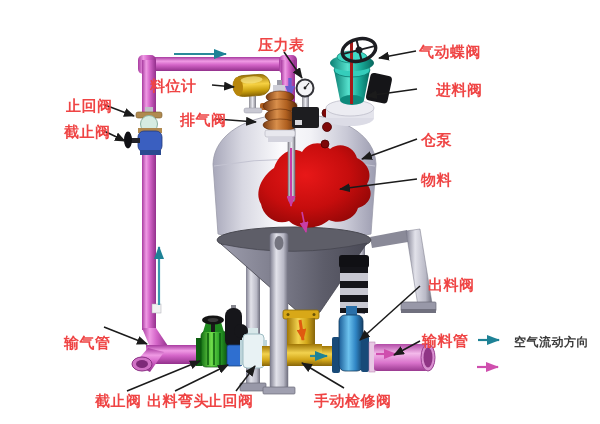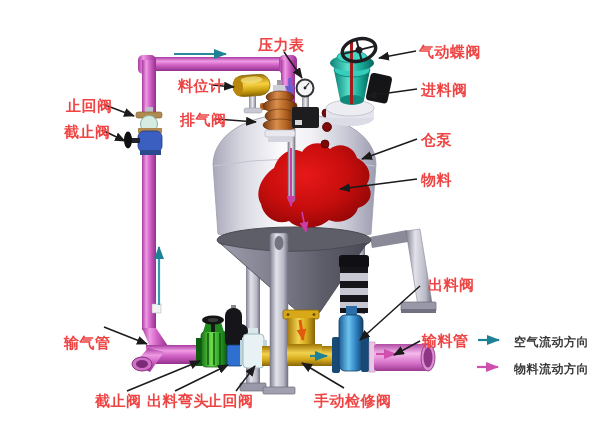--- a/index.html
+++ b/index.html
@@ -328,30 +328,29 @@
     <line x1="236" y1="391" x2="255" y2="366" marker-end="url(#ahB)"></line>
     <line x1="344" y1="388" x2="302" y2="363" marker-end="url(#ahB)"></line>
   </g>
 
   <line x1="478" y1="340" x2="499" y2="340" stroke="#1e8296" stroke-width="2.2" marker-end="url(#ahT)"></line>
   <line x1="477" y1="367" x2="498" y2="367" stroke="#cf4fae" stroke-width="2.2" marker-end="url(#ahP)"></line>
 </svg>
 
 <div class="lbl" style="left:258px;top:37px">压力表</div>
 <div class="lbl" style="left:419px;top:44px">气动蝶阀</div>
-<div class="lbl" style="left:178px;top:78px">料位计</div>
-<div class="lbl" style="left:421px;top:82px">进料阀</div>
+<div class="lbl" style="left:150px;top:78px">料位计</div>
+<div class="lbl" style="left:436px;top:82px">进料阀</div>
 <div class="lbl" style="left:180px;top:112px">排气阀</div>
 <div class="lbl" style="left:421px;top:132px">仓泵</div>
 <div class="lbl" style="left:66px;top:98px">止回阀</div>
 <div class="lbl" style="left:421px;top:172px">物料</div>
 <div class="lbl" style="left:64px;top:124px">截止阀</div>
 <div class="lbl" style="left:428px;top:277px">出料阀</div>
 <div class="lbl" style="left:64px;top:335px">输气管</div>
 <div class="lbl" style="left:422px;top:333px">输料管</div>
 <div class="lbl" style="left:95px;top:393px">截止阀</div>
 <div class="lbl" style="left:147px;top:393px">出料弯头</div>
 <div class="lbl" style="left:207px;top:393px">止回阀</div>
 <div class="lbl" style="left:314px;top:393px">手动检修阀</div>
 
 <div class="legend-text" style="left:514px;top:334px">空气流动方向</div>
-<div class="legend-text" style="left:514px;top:361px">物料流动方向</div>
 </div>
 
 </body></html>

